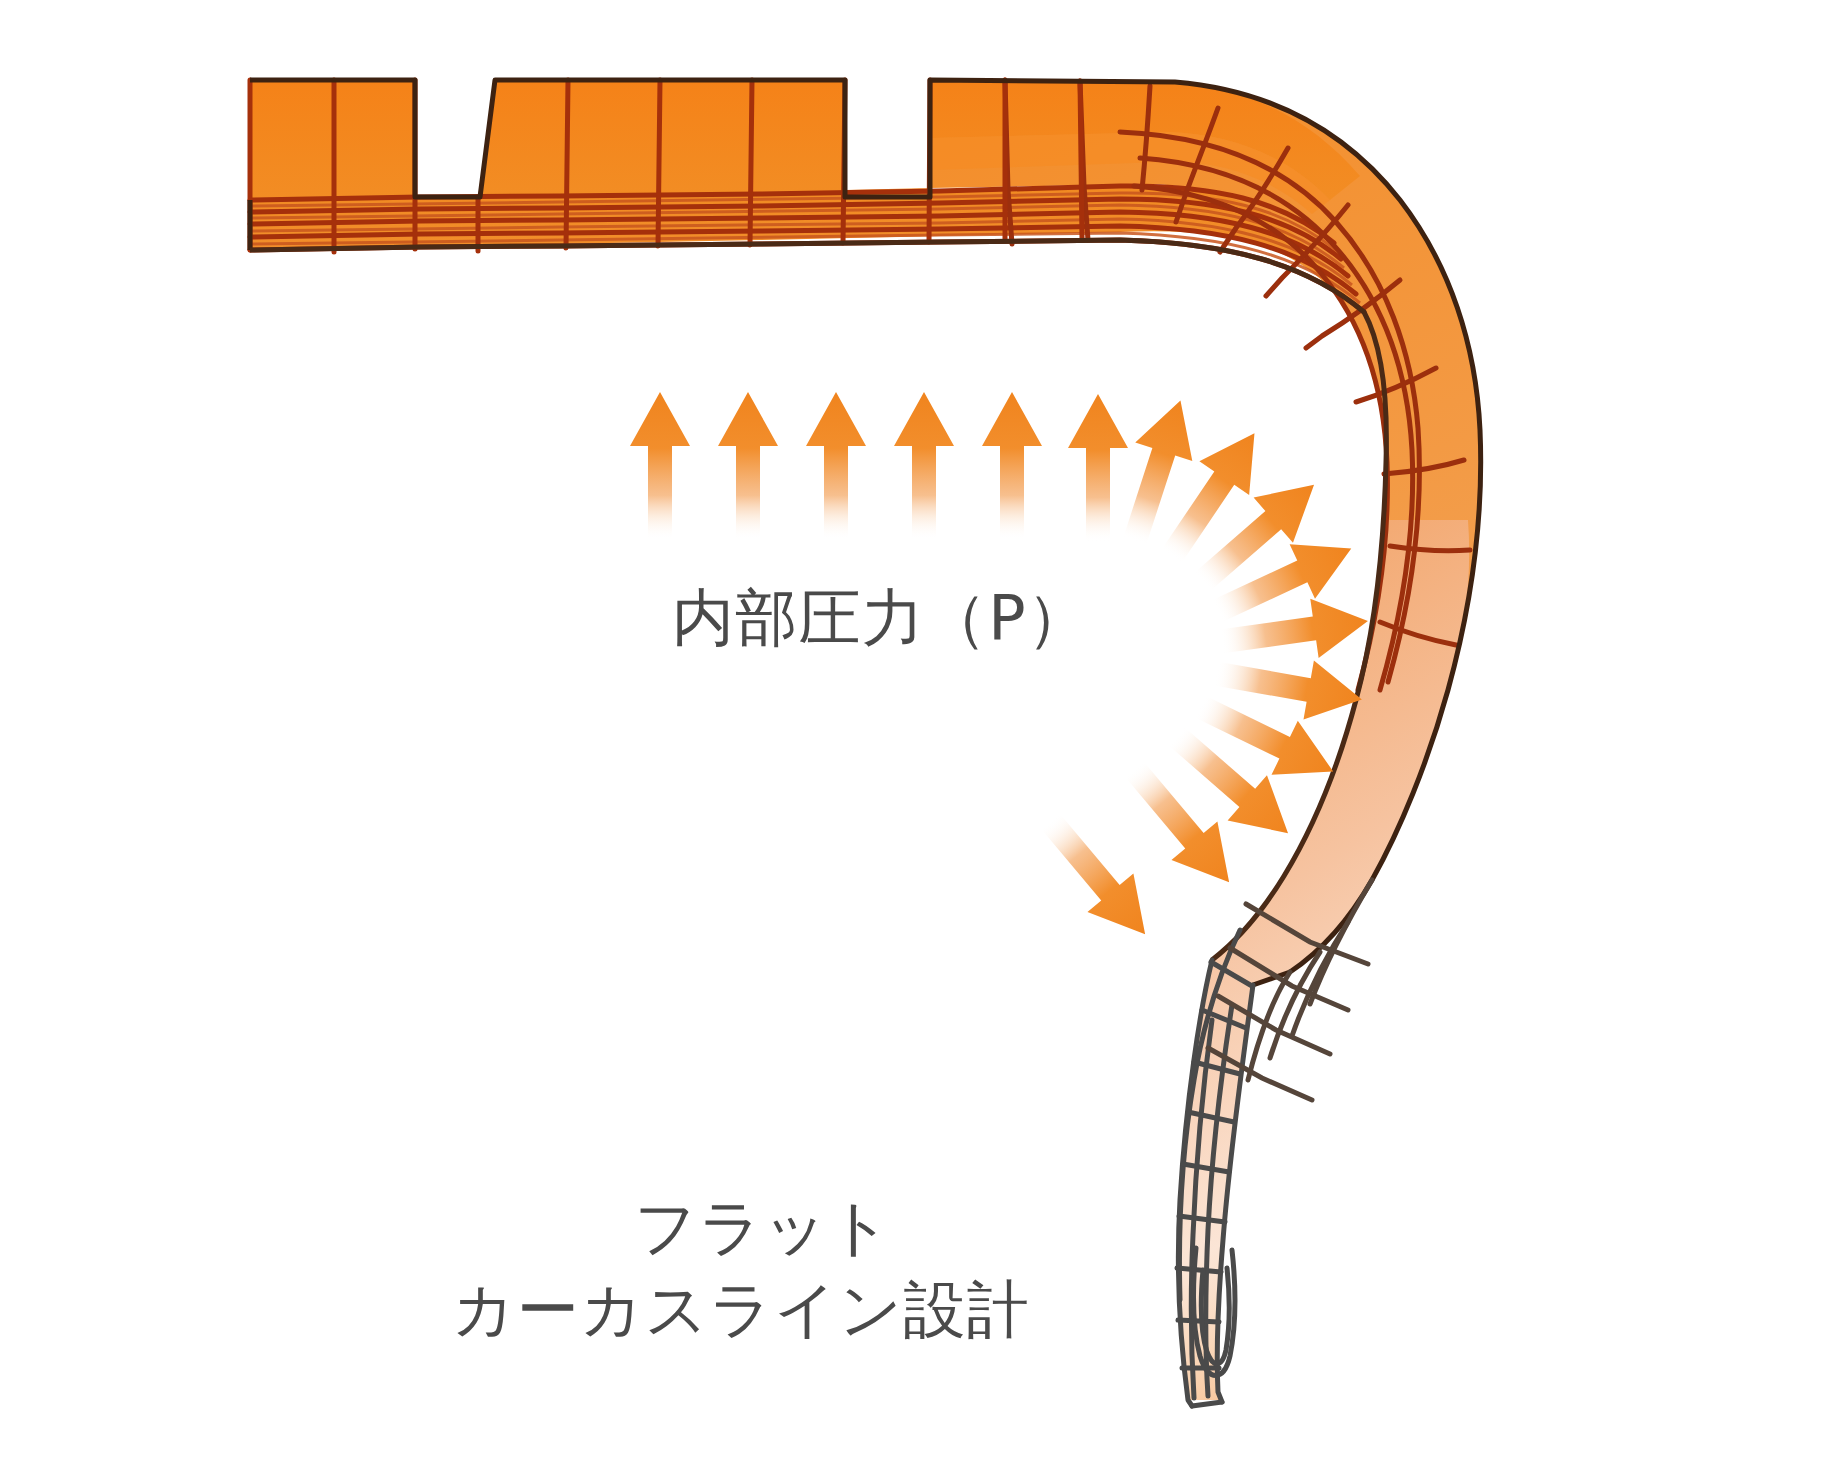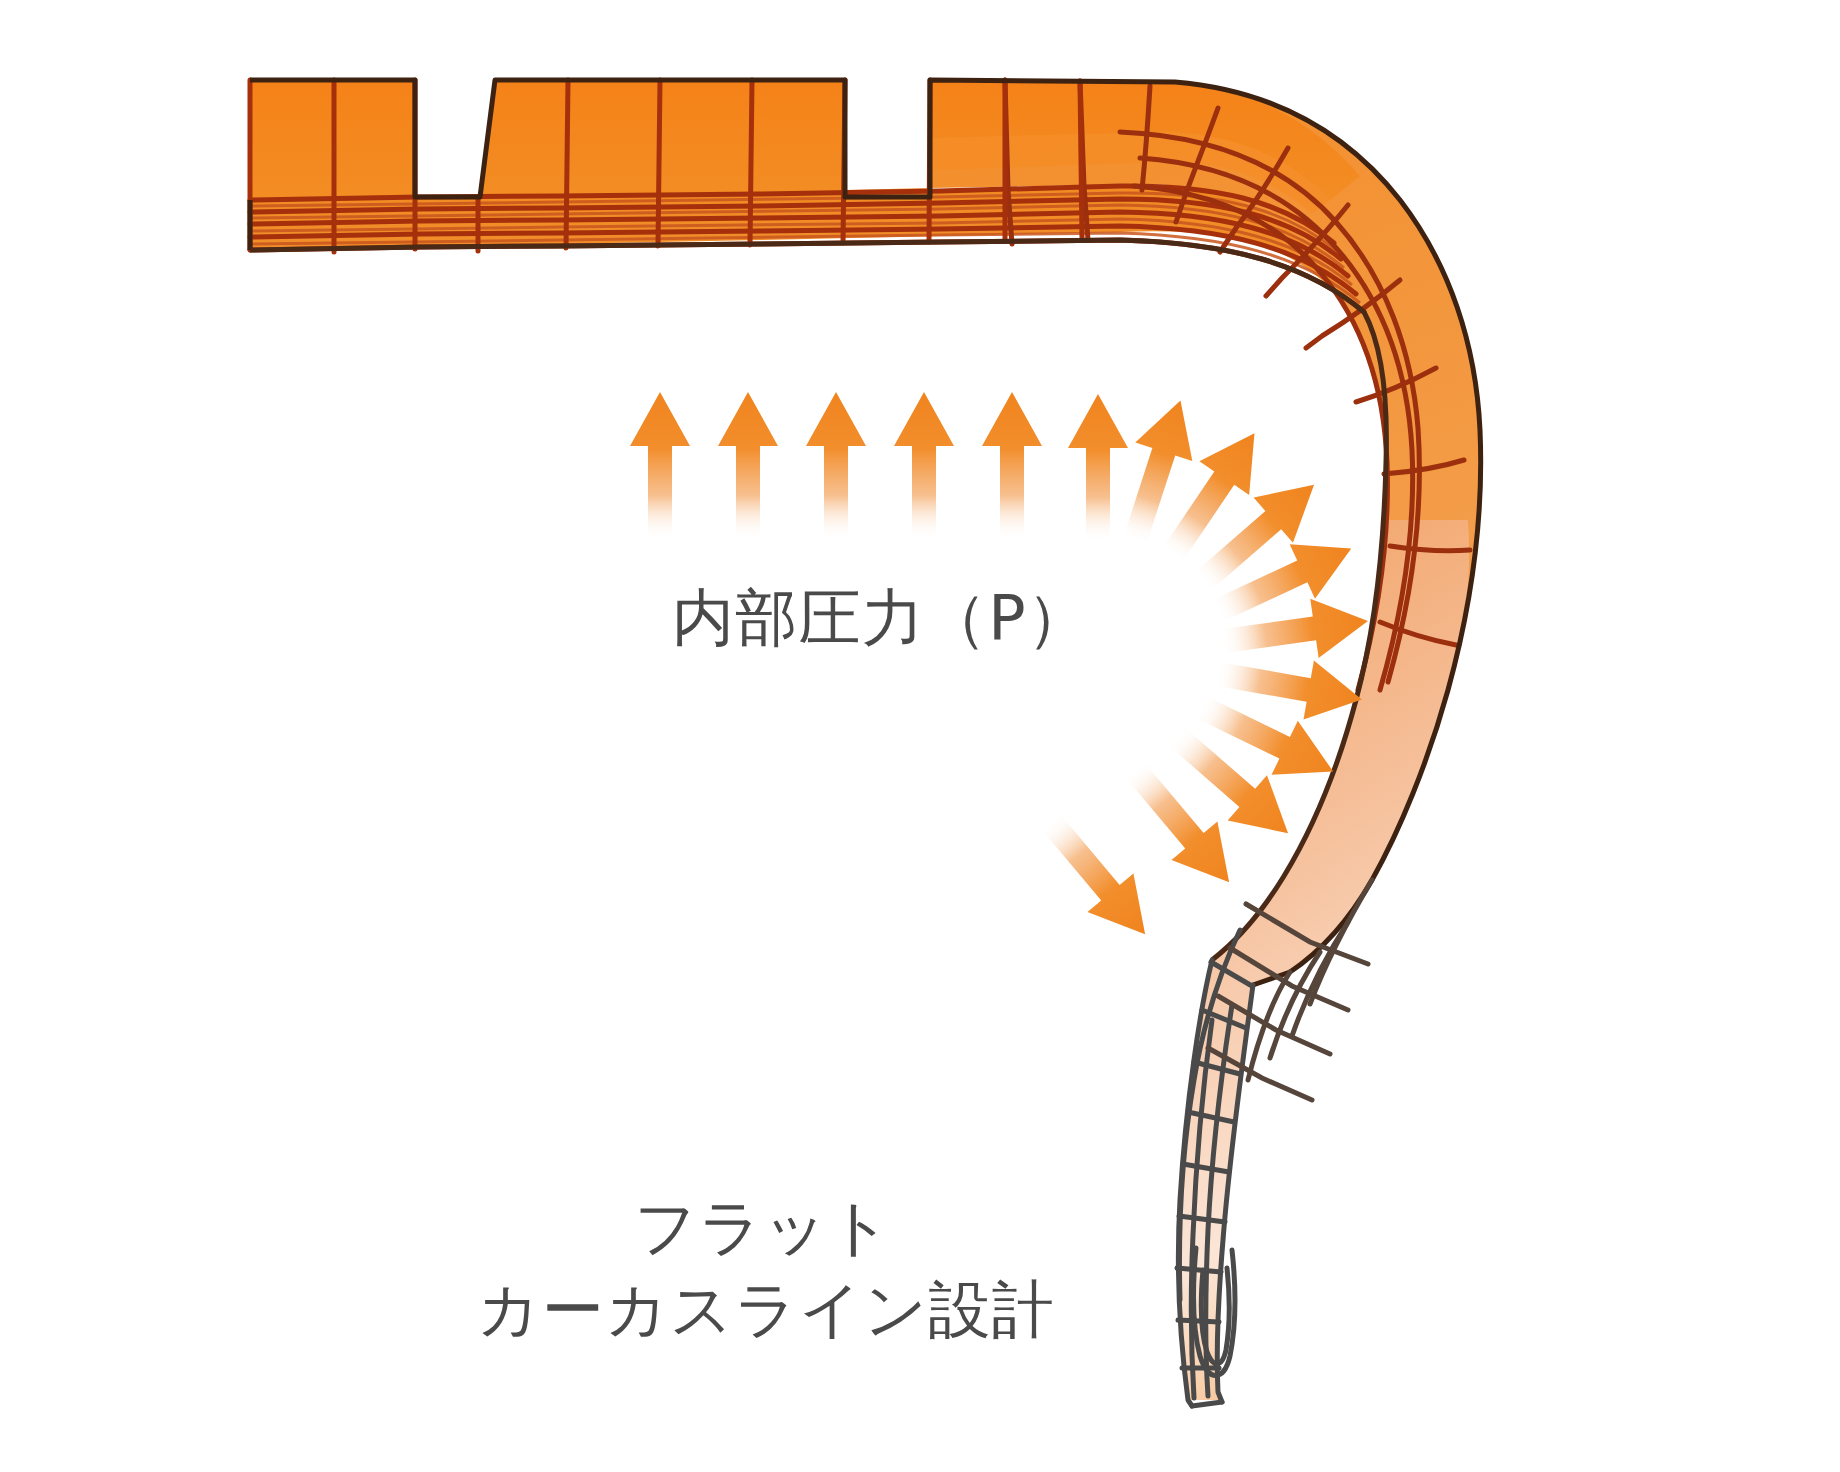--- a/index.html
+++ b/index.html
@@ -39,21 +39,21 @@
   }
   #label-internal-pressure {
     left: 672px;
     top: 580px;
   }
   #label-flat-line1 {
     left: 634px;
     top: 1190px;
   }
   #label-flat-line2 {
-    left: 477px;
+    left: 452px;
     top: 1272px;
   }
 </style>
 </head>
 <body>
 
 <div id="stage">
 
   <svg id="diagram" viewBox="0 0 1840 1472" xmlns="http://www.w3.org/2000/svg">
     <defs>

